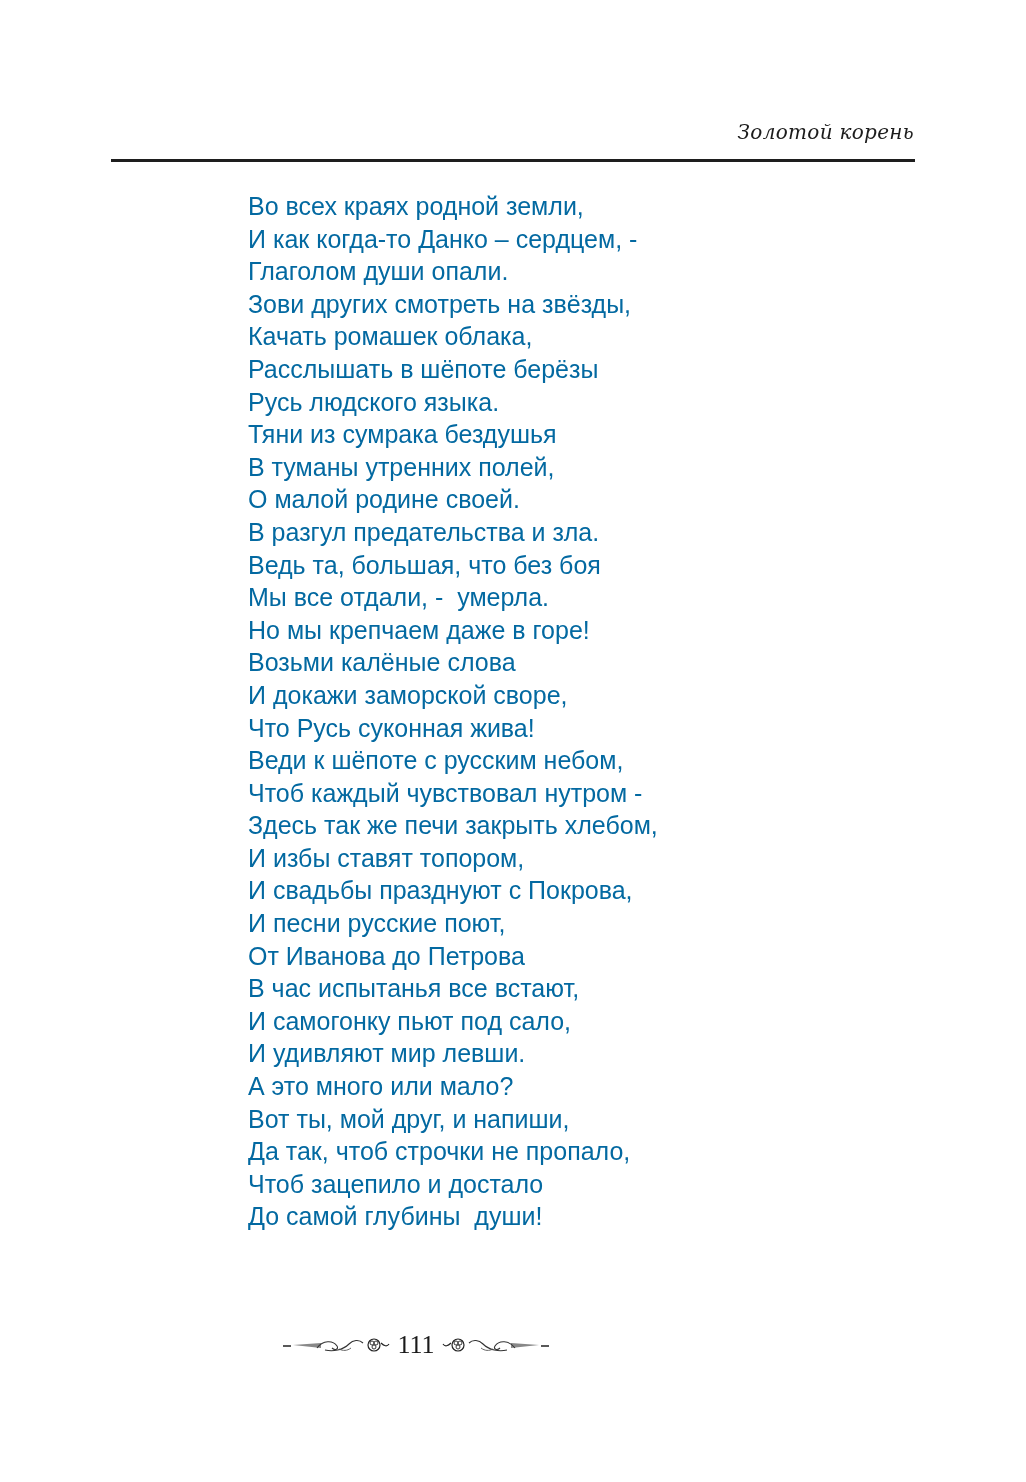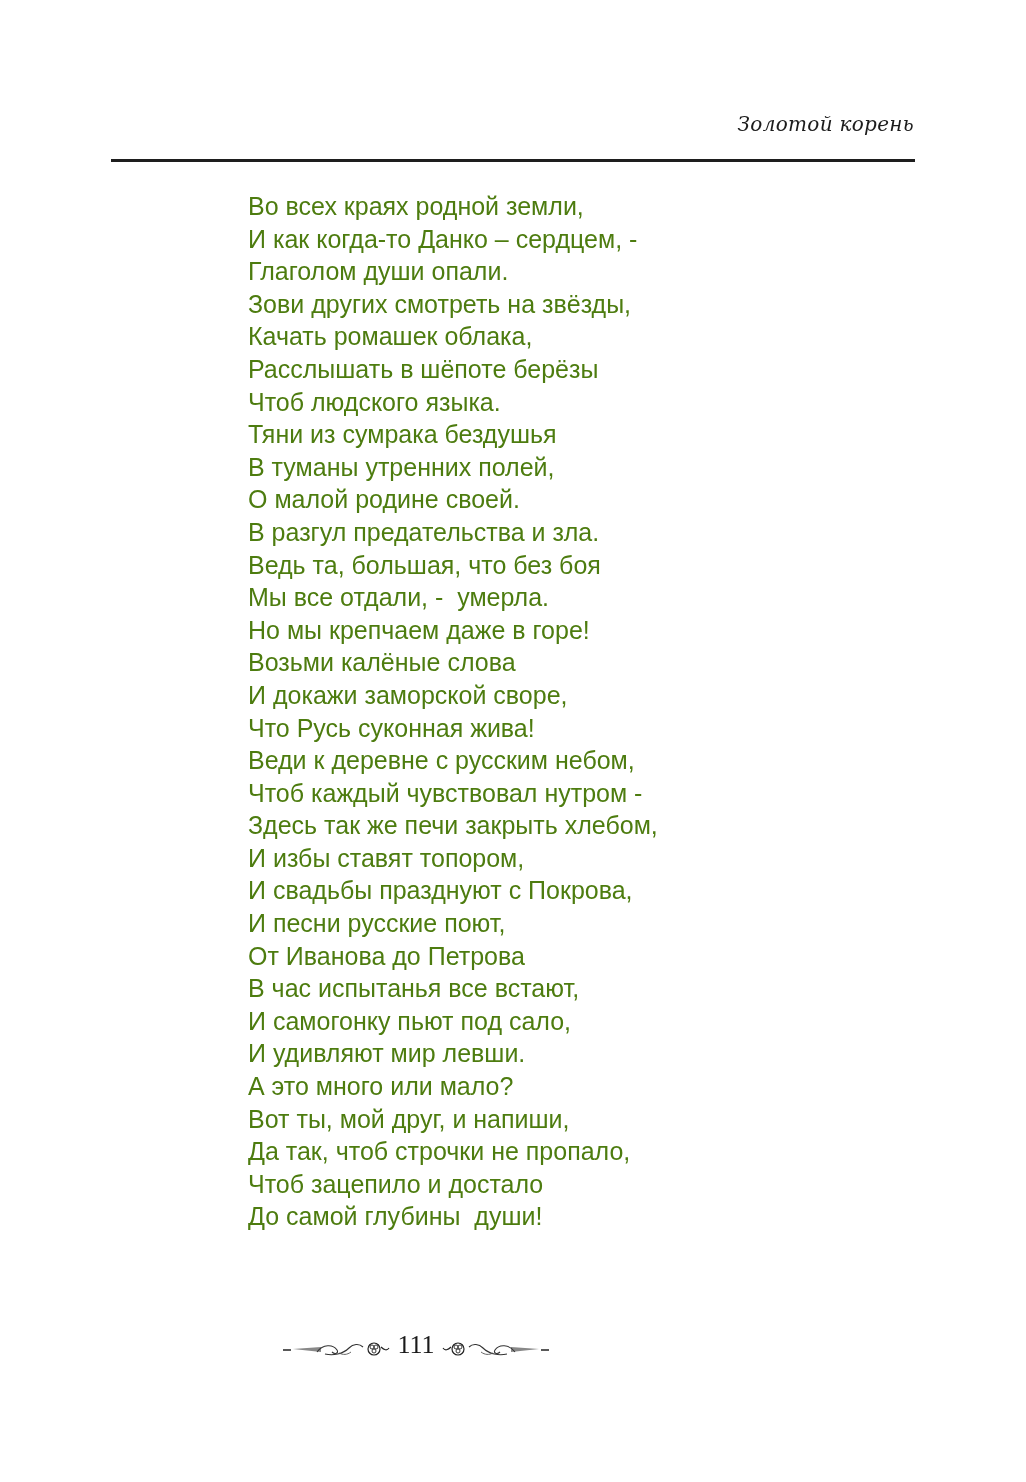--- a/index.html
+++ b/index.html
@@ -10,21 +10,21 @@
     body {
       width: 1026px;
       height: 1482px;
       position: relative;
       overflow: hidden;
       color: #1a1a1a;
     }
     .running-head {
       position: absolute;
       right: 112px;
-      top: 112px;
+      top: 120px;
       font-family: "DejaVu Serif", "Liberation Serif", serif;
       font-style: italic;
       font-size: 20px;
       letter-spacing: 0.3px;
       color: #1c1c1c;
     }
     .head-rule {
       position: absolute;
       left: 111px;
       top: 159px;
@@ -35,34 +35,34 @@
     .poem {
       position: absolute;
       left: 248px;
       top: 190px;
       margin: 0;
       padding: 0;
       list-style: none;
       font-family: "Liberation Sans", "DejaVu Sans", sans-serif;
       font-size: 25px;
       line-height: 32.6px;
-      color: #4d7c0f;
+      color: #0369a1;
     }
     .poem li {
       white-space: pre;
       height: 32.6px;
     }
     .folio {
       position: absolute;
       left: 0;
       width: 832px;
       top: 1330px;
       display: flex;
       justify-content: center;
-      align-items: flex-end;
+      align-items: center;
       gap: 4px;
     }
     .folio .num {
       font-family: "Liberation Serif", "DejaVu Serif", serif;
       font-size: 26px;
       color: #1a1a1a;
       margin: 0 2px;
       line-height: 30px;
     }
     .ornament svg {
@@ -76,32 +76,32 @@
   <div class="running-head">Золотой корень</div>
   <div class="head-rule"></div>
 
   <ul class="poem" id="poem-list">
       <li>Во всех краях родной земли,</li>
       <li>И как когда-то Данко – сердцем, -</li>
       <li>Глаголом души опали.</li>
       <li>Зови других смотреть на звёзды,</li>
       <li>Качать ромашек облака,</li>
       <li>Расслышать в шёпоте берёзы</li>
-      <li>Чтоб людского языка.</li>
+      <li>Русь людского языка.</li>
       <li>Тяни из сумрака бездушья</li>
       <li>В туманы утренних полей,</li>
       <li>О малой родине своей.</li>
       <li>В разгул предательства и зла.</li>
       <li>Ведь та, большая, что без боя</li>
       <li>Мы все отдали, -  умерла.</li>
       <li>Но мы крепчаем даже в горе!</li>
       <li>Возьми калёные слова</li>
       <li>И докажи заморской своре,</li>
       <li>Что Русь суконная жива!</li>
-      <li>Веди к деревне с русским небом,</li>
+      <li>Веди к шёпоте с русским небом,</li>
       <li>Чтоб каждый чувствовал нутром -</li>
       <li>Здесь так же печи закрыть хлебом,</li>
       <li>И избы ставят топором,</li>
       <li>И свадьбы празднуют с Покрова,</li>
       <li>И песни русские поют,</li>
       <li>От Иванова до Петрова</li>
       <li>В час испытанья все встают,</li>
       <li>И самогонку пьют под сало,</li>
       <li>И удивляют мир левши.</li>
       <li>А это много или мало?</li>

